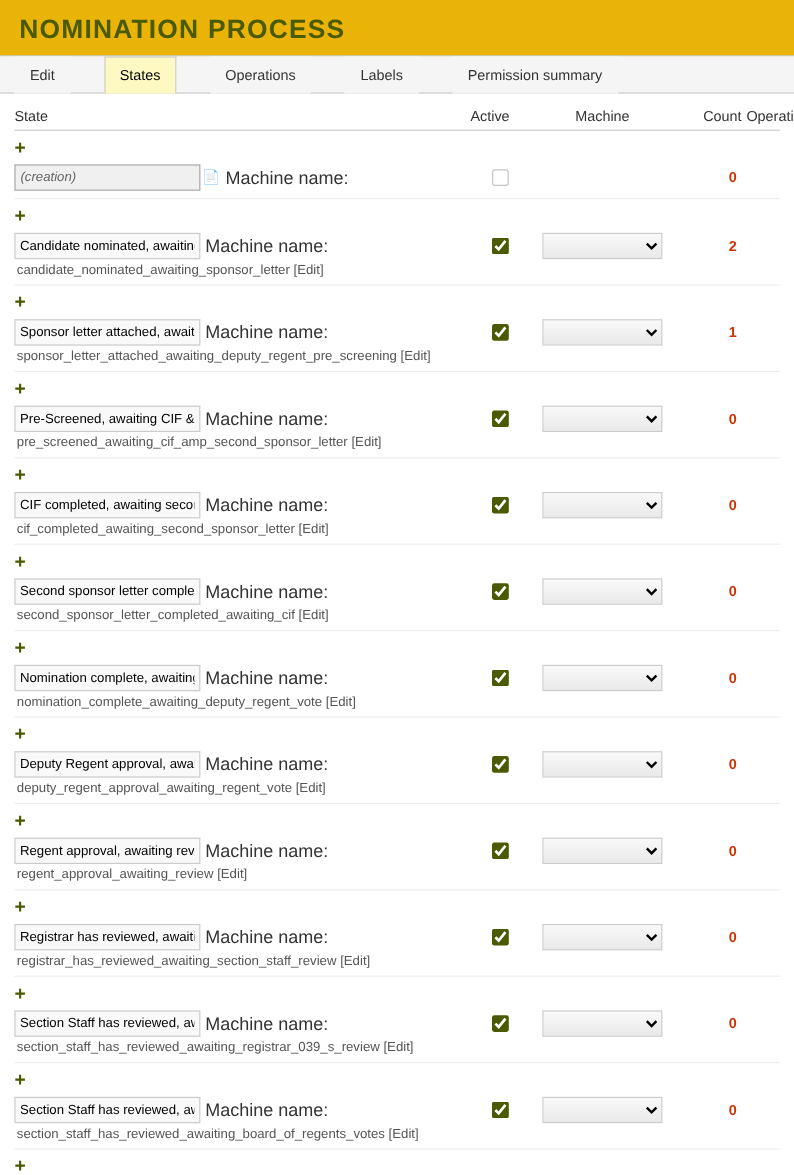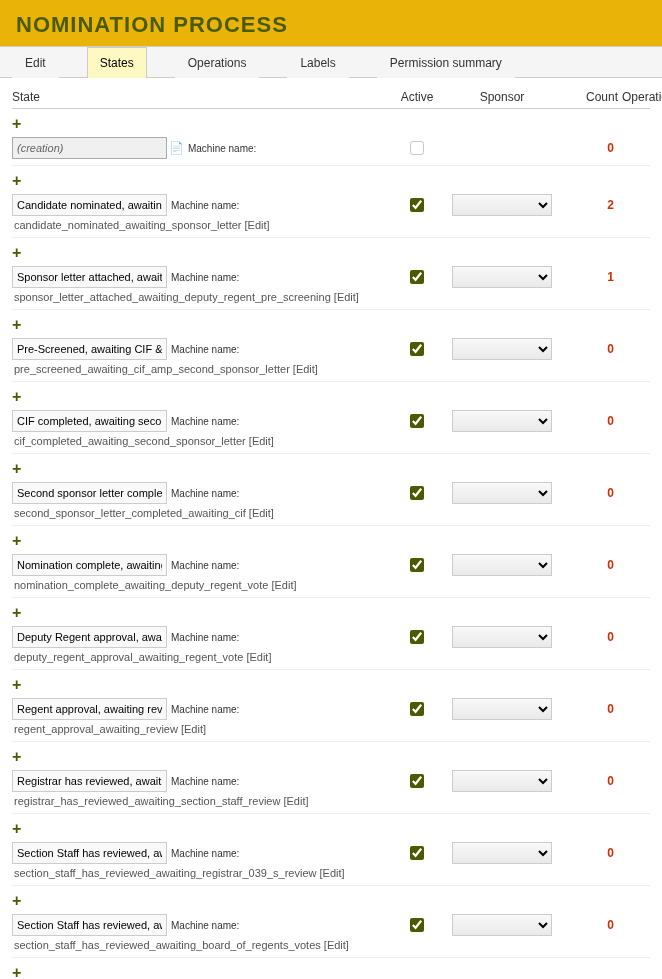--- a/index.html
+++ b/index.html
@@ -91,21 +91,21 @@
     .state-input {
       border: 1px solid #ccc;
       padding: 2px 4px;
       font-size: 11px;
       width: 155px;
       height: 22px;
       background: #f9f9f9;
     }
 
     .machine-name-label {
-      font-size: 10px;
+      font-size: 15px;
       color: #333;
       white-space: nowrap;
     }
 
     .machine-name-row {
       font-size: 11px;
       color: #555;
       padding: 1px 0 2px 0;
       padding-left: 2px;
     }
@@ -195,22 +195,22 @@
   <div class="tab">Edit</div>
   <div class="tab active">States</div>
   <div class="tab">Operations</div>
   <div class="tab">Labels</div>
   <div class="tab">Permission summary</div>
 </div>
 
 <div class="content">
   <div class="table-header">
     <div>State</div>
-    <div style="text-align:center;">Active</div>
-    <div style="text-align:center;">Sponsor</div>
+    <div style="text-align:left;">Active</div>
+    <div style="text-align:center;">Machine</div>
     <div style="text-align:right;padding-right:4px;">Count</div>
     <div>Operations</div>
   </div>
 
   <div class="state-group">
     <div class="add-row">
       <span class="plus-icon">+</span>
     </div>
     <div class="state-row">
       <div class="state-left">

